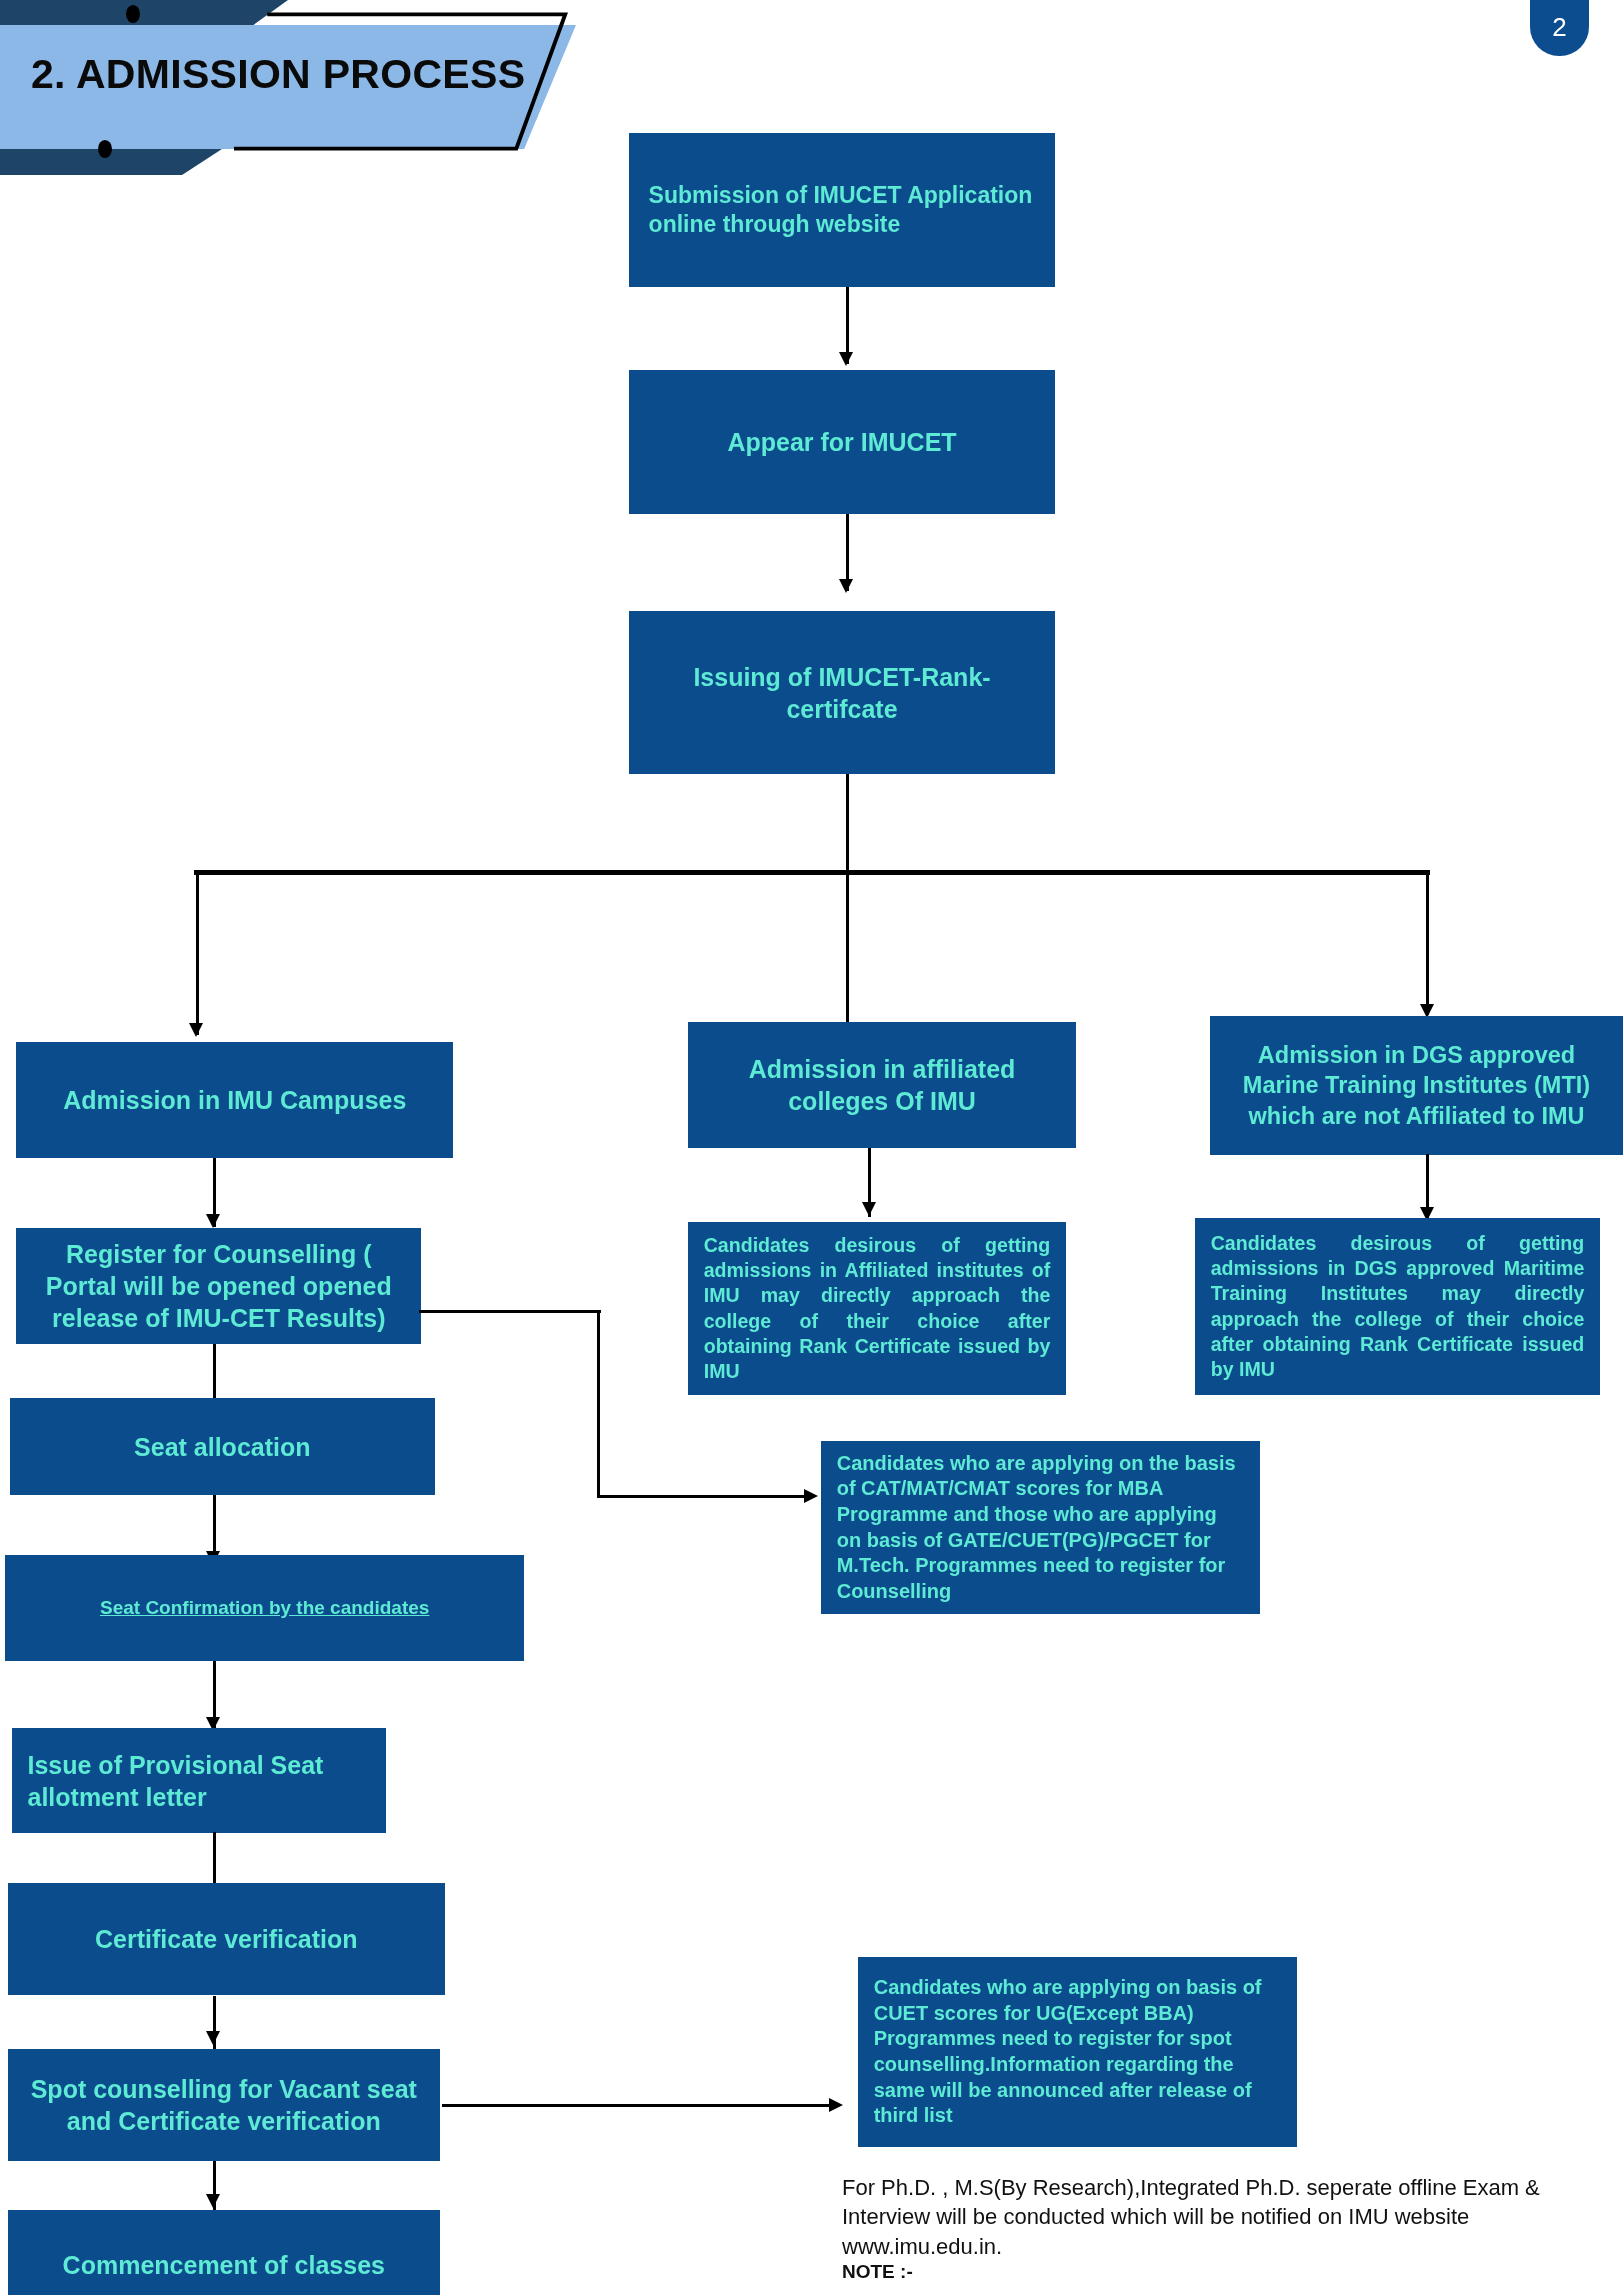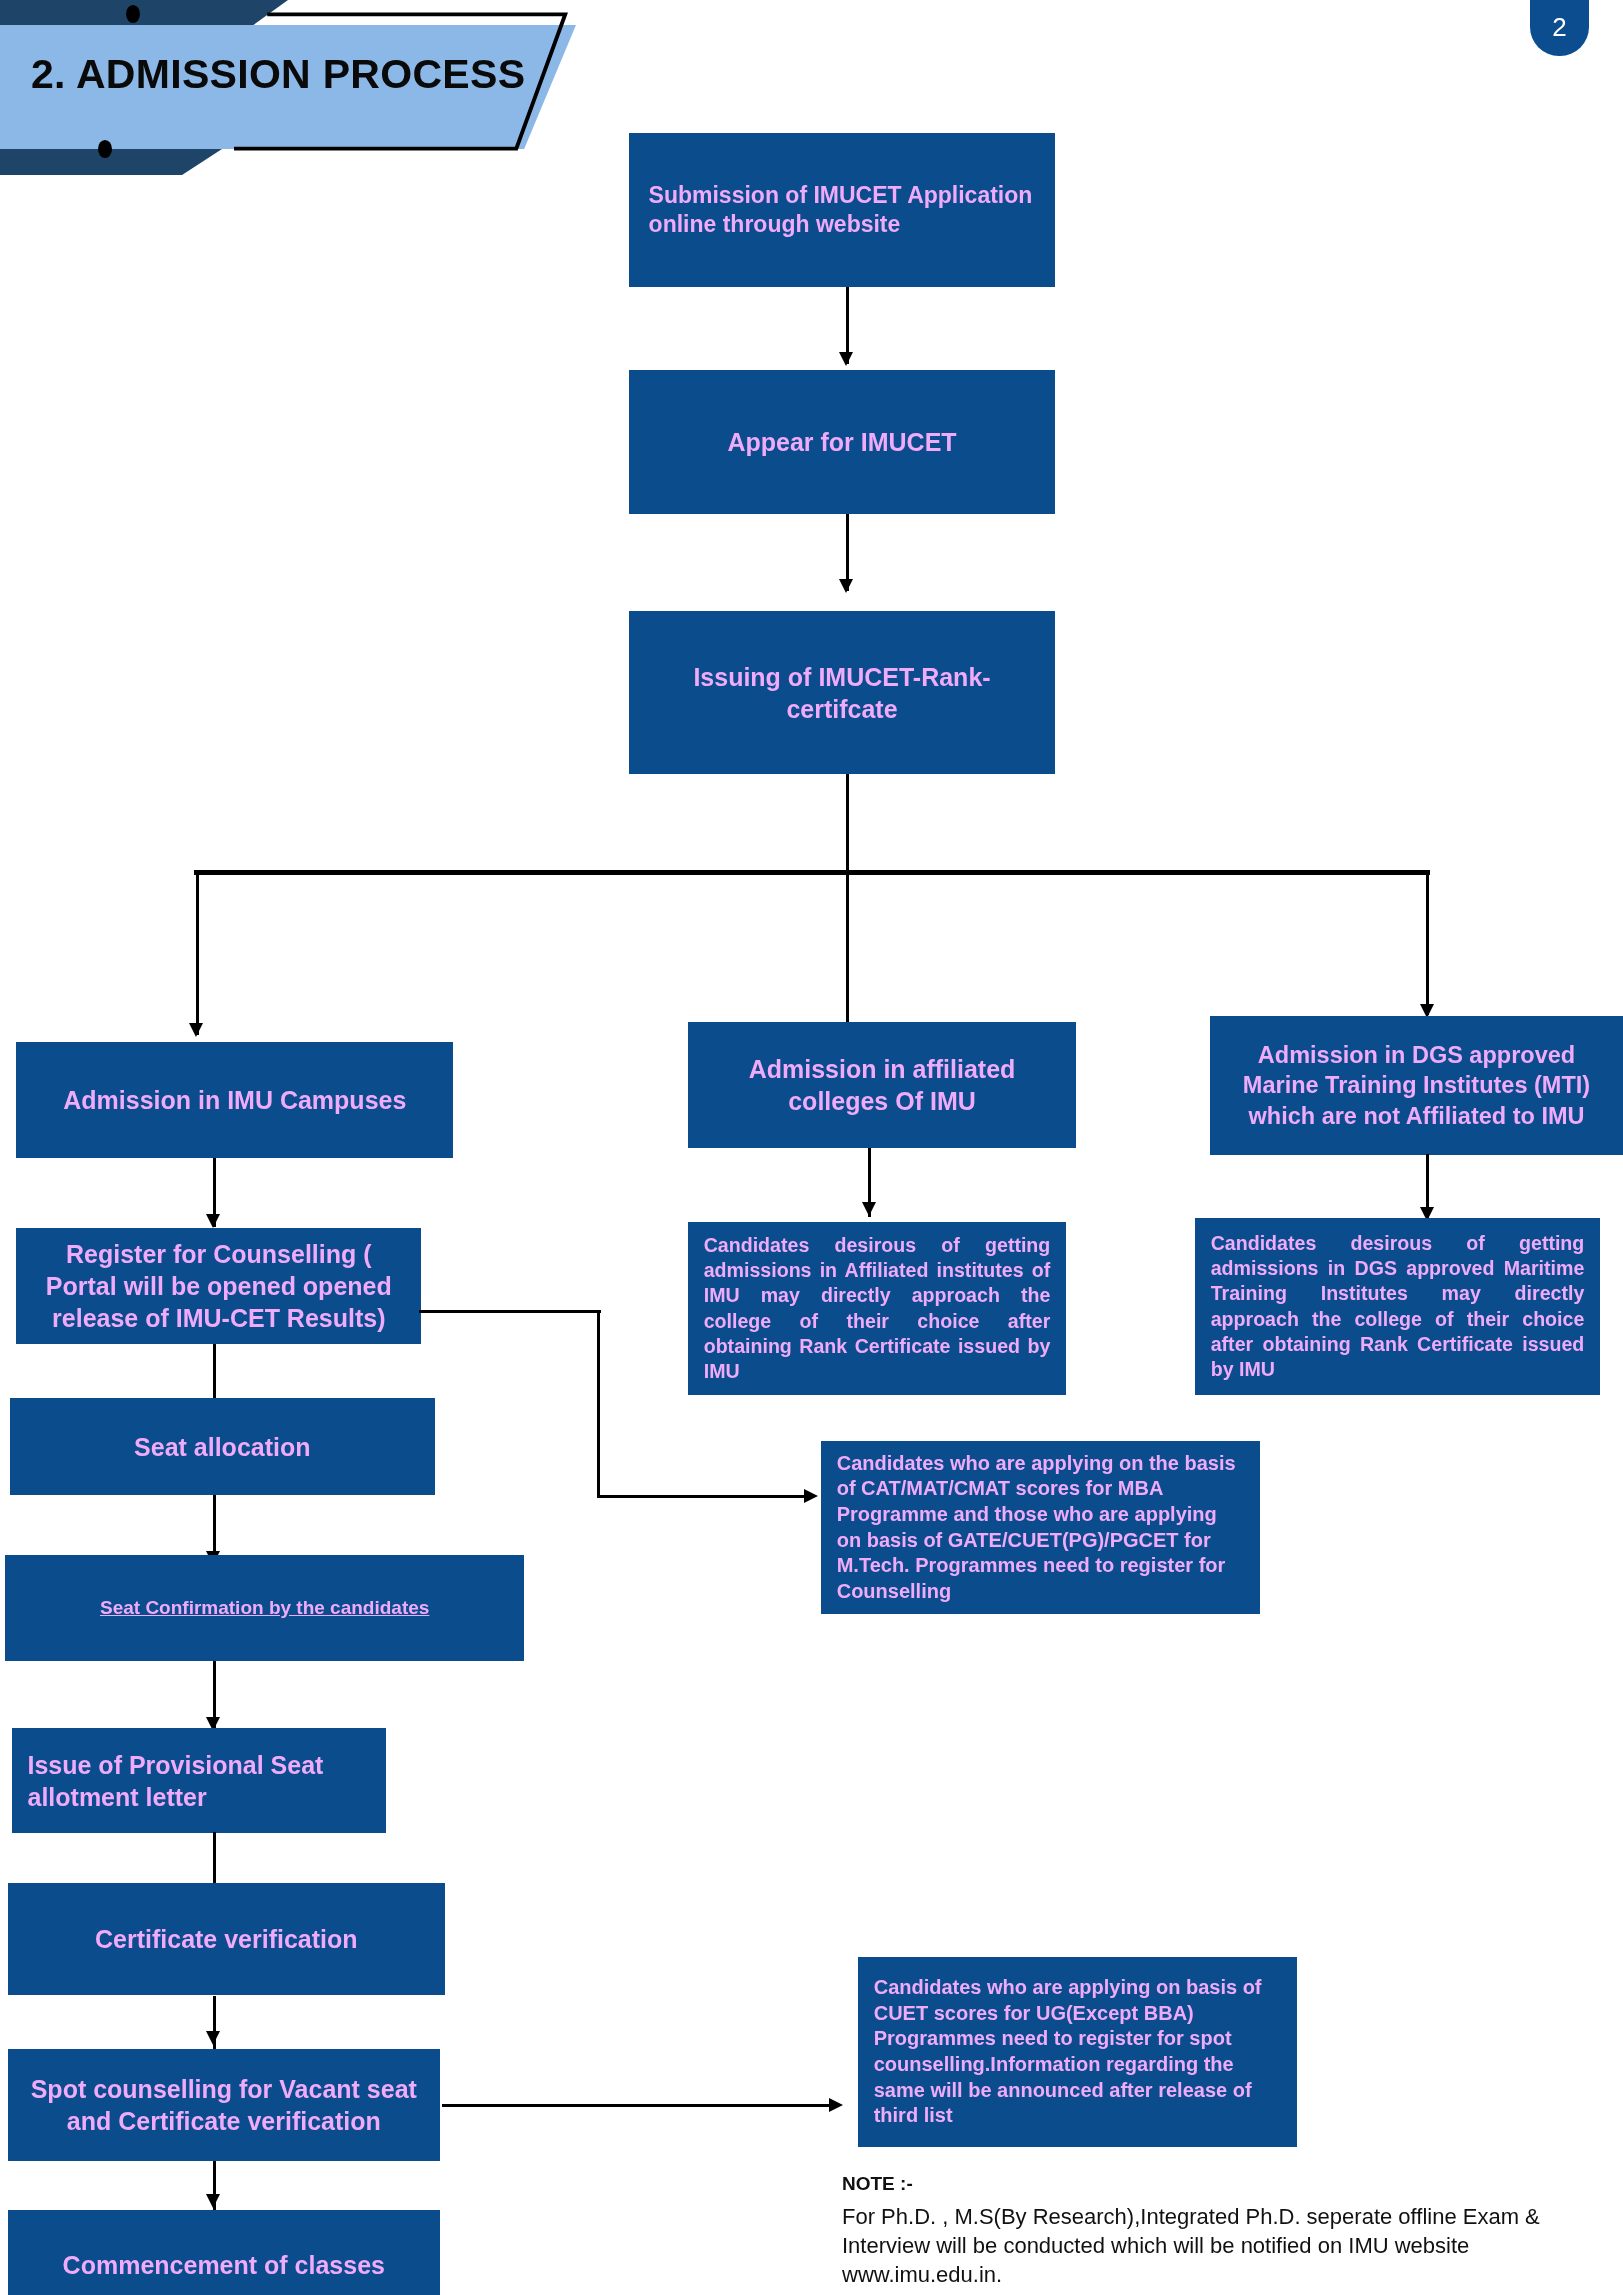--- a/index.html
+++ b/index.html
@@ -45,21 +45,21 @@
   }
   #page-badge .num {
     position: absolute; left: 0; right: 0; top: 25px; text-align: center;
     color: #fff; font-size: 26px; font-weight: 400;
   }
 
   
   .box {
     position: absolute;
     background: #0a4c8c;
-    color: #f0abfc;
+    color: #5eead4;
     font-weight: 700;
     display: flex;
     flex-direction: column;
     justify-content: center;
     line-height: 1.28;
   }
   .box .t { display: block; }
   .align-center { text-align: center; }
   .align-left   { text-align: left; }
   .align-just   { text-align: justify; text-align-last: left; }
@@ -218,16 +218,16 @@
 </div>
 
 <div class="vline" style="left:213px; top:2161px; height:52px;"></div>
 <div class="arrow-down" style="left:206px; top:2194px;"></div>
 
 <div class="box align-center pad-lr-24" style="left:7.8px; top:2210px; width:432px; height:110px; font-size:25px;">
   <span class="t">Commencement of classes</span>
 </div>
 
 <div id="note-block">
+  <div id="note-body">For Ph.D. , M.S(By Research),Integrated Ph.D. seperate offline Exam &amp; Interview will be conducted which will be notified on IMU website www.imu.edu.in.</div>
   <div id="note-title">NOTE :-</div>
-  <div id="note-body">For Ph.D. , M.S(By Research),Integrated Ph.D. seperate offline Exam &amp; Interview will be conducted which will be notified on IMU website www.imu.edu.in.</div>
 </div>
 
 
 </body></html>

